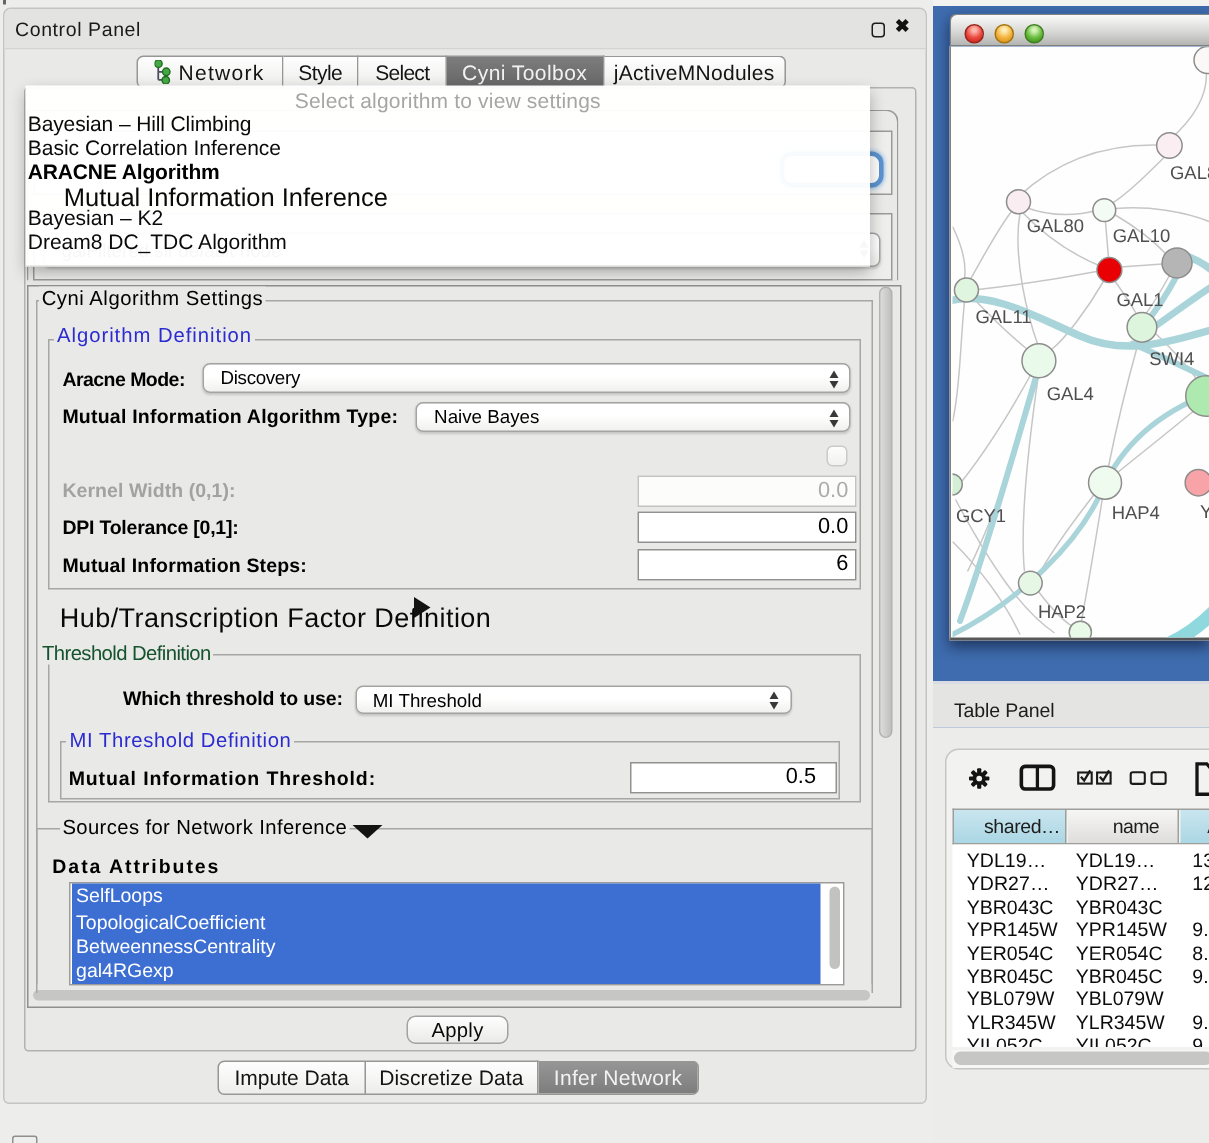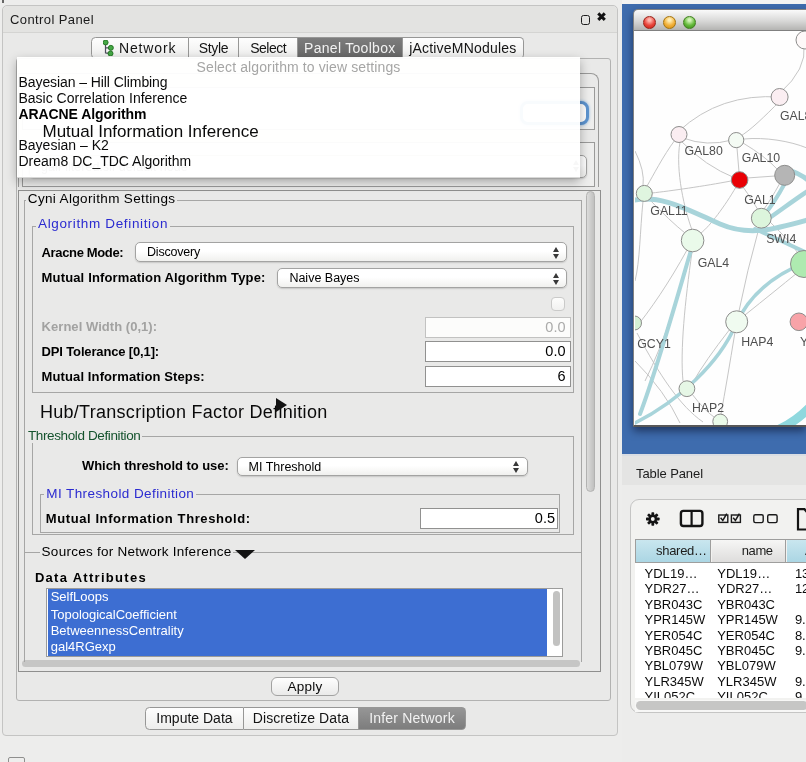--- a/index.html
+++ b/index.html
@@ -37,21 +37,21 @@
   <div class="seg first" style="width:100px;letter-spacing:0.85px;">
     <svg width="12" height="16" viewBox="0 0 12 16" style="margin-right:4px;flex:none;">
           <path d="M2.5 3 L2.5 13.2 M2.5 7.85 L7.8 7.85 M2.5 13.2 L7.5 13.2" stroke="#4e4e5e" stroke-width="1.2" fill="none"></path>
           <circle cx="2.6" cy="2.45" r="2.5" fill="#45a845" stroke="#1e6e1e" stroke-width="0.9"></circle>
           <circle cx="7.85" cy="7.85" r="2.5" fill="#45a845" stroke="#1e6e1e" stroke-width="0.9"></circle>
           <circle cx="7.5" cy="13.5" r="2.5" fill="#45a845" stroke="#1e6e1e" stroke-width="0.9"></circle>
         </svg>
     Network</div>
   <div class="seg" style="width:52px;letter-spacing:-0.36px;">Style</div>
   <div class="seg" style="width:60px;letter-spacing:-0.49px;">Select</div>
-  <div class="seg sel" style="width:107px;letter-spacing:0.29px;">Panel Toolbox</div>
+  <div class="seg sel" style="width:107px;letter-spacing:0.29px;">Cyni Toolbox</div>
   <div class="seg last" style="width:124.3px;letter-spacing:0.2px;">jActiveMNodules</div>
 </div>
 
 <div class="abs" style="left:12.5px;top:52px;width:595px;height:643px;border:1px solid #b2b2b1;border-radius:3px;background:#e9e9e8;"></div>
 
 <div class="abs" style="left:14.8px;top:183.5px;width:582.8px;height:482px;border:1px solid #8f8f8e;background:#e9e9e8;"></div>
 
 <div class="abs" style="left:582.5px;top:185px;width:9px;height:301px;border:1px solid #b2b2b1;border-radius:5px;background:linear-gradient(90deg,#dcdcdb,#c0c0bf);"></div>
 
 <div class="abs" style="left:19px;top:653.8px;width:558px;height:7.5px;border-radius:4px;background:#c6c6c5;"></div>
@@ -95,21 +95,21 @@
 <div class="combo" style="left:233.5px;top:450.5px;width:291px;height:19px;">
       <span class="txt" style="top:2px;">MI Threshold</span>
       <span class="arr" style="right:7px;">
         <i class="u" style="top:3.4px;"></i>
         <i class="d" style="top:10.2px;"></i>
       </span>
     </div>
 <div class="abs" style="left:36.5px;top:487.5px;width:520.5px;height:39px;border:1px solid #a6a6a5;"></div>
 <div class="gt" style="left:41.3px;top:479.5px;letter-spacing:0.41px;color:#2b2bd0;">MI Threshold Definition</div>
 <div class="lb" style="left:42.8px;top:504.5px;letter-spacing:0.59px;">Mutual Information Threshold:</div>
-<div class="fld" style="left:417px;top:501.5px;width:138px;height:21px;line-height:19.5px;padding-right:2px;">0.5</div>
+<div class="fld" style="left:417px;top:501.5px;width:138px;height:21px;line-height:19.5px;padding-right:13px;">0.5</div>
 
 <div class="abs" style="left:21px;top:545.5px;width:557.8px;height:110px;border:1px solid #a6a6a5;border-bottom:none;"></div>
 <div class="gt" style="left:36.6px;top:537.5px;letter-spacing:0.26px;color:#000;">Sources for Network Inference</div>
 <div class="abs" style="left:232px;top:544px;width:0;height:0;border-left:10px solid transparent;border-right:10px solid transparent;border-top:9.5px solid #131313;"></div>
 <div class="lb" style="left:31.9px;top:563.5px;letter-spacing:1.29px;">Data Attributes</div>
 <div class="abs" style="left:42.5px;top:581.5px;width:517.5px;height:69px;border:1px solid #9b9b9a;background:#fff;">
   <div style="position:absolute;left:1px;top:0.5px;width:499.5px;height:67px;background:#3d6ed2;"></div>
   <div class="row" style="left:4.2px;top:0.6px;color:#fff;">SelfLoops</div>
   <div class="row" style="left:4.2px;top:18.3px;color:#fff;">TopologicalCoefficient</div>
   <div class="row" style="left:4.2px;top:34px;color:#fff;">BetweennessCentrality</div>

